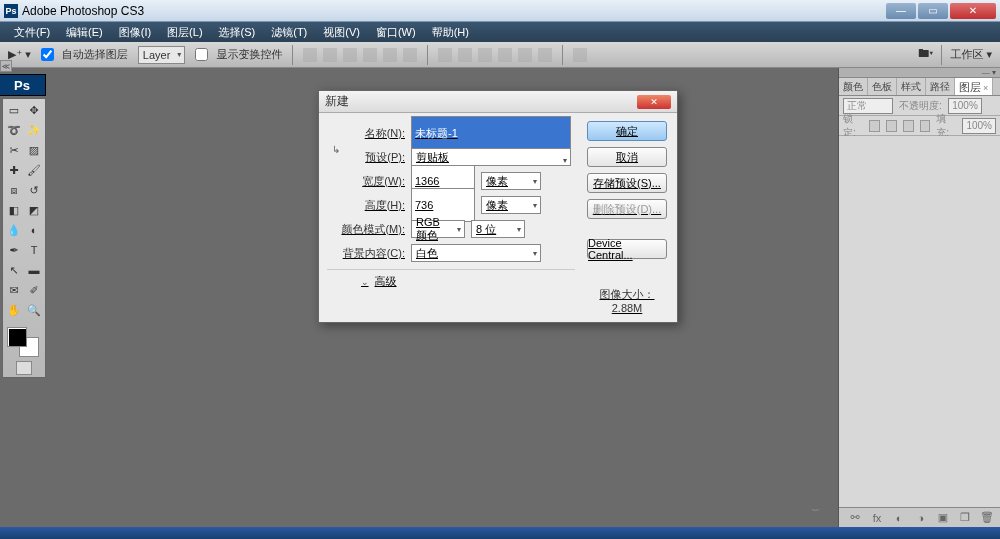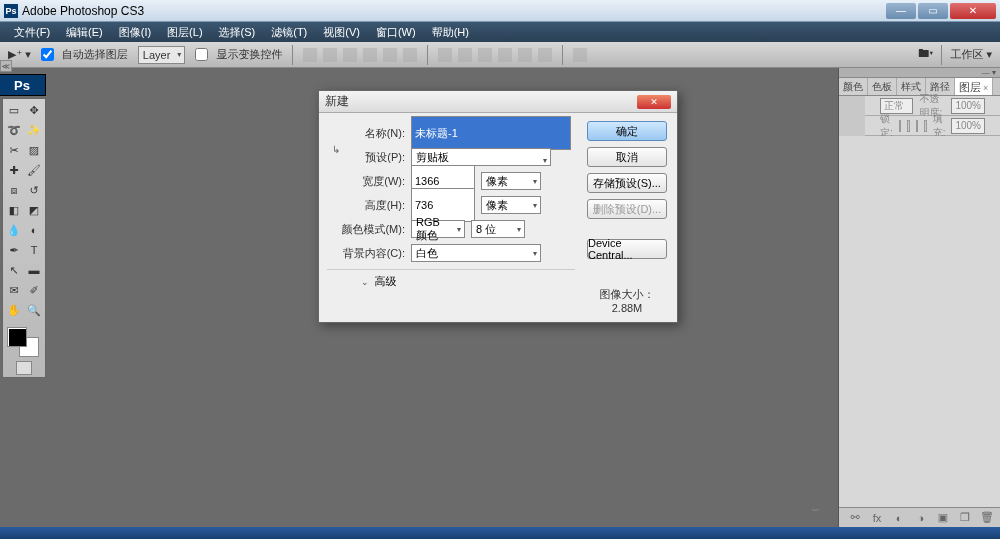--- a/index.html
+++ b/index.html
@@ -37,52 +37,52 @@
 .swatch-bg { position:absolute; width:20px; height:20px; background:#fff; border:1px solid #888; left:14px; top:12px; }
 .qm { grid-column:1/3; display:flex; justify-content:center; gap:2px; margin-top:2px; }
 .qm .m { width:16px; height:14px; border:1px solid #888; background:#ddd; }
 
 .panelstack { position:absolute; right:0; top:68px; width:162px; bottom:12px; background:#c8c8c8; border-left:1px solid #555; display:flex; flex-direction:column; }
 .panel-collapse { height:10px; background:#b0b0b0; border-bottom:1px solid #888; display:flex; justify-content:flex-end; padding-right:4px; font-size:8px; color:#555; }
 .paneltabs { height:18px; background:#c8c8c8; display:flex; border-bottom:1px solid #888; }
 .ptab { padding:2px 4px; font-size:10px; color:#444; border-right:1px solid #aaa; background:#d0d0d0; }
 .ptab.active { background:#ffffff; }
 .ptab .x { margin-left:2px; font-size:9px; color:#888; }
-.panelrow { height:20px; display:flex; align-items:center; padding:0 15px; gap:6px; border-bottom:1px solid #aaa; background:#d8d8d8;margin-left:26px; }
+.panelrow { height:20px; display:flex; align-items:center; padding:0 4px; gap:6px; border-bottom:1px solid #aaa; background:#d8d8d8; }
 .panelrow .sel { height:16px; width:50px; border:1px solid #888; background:#eee; font-size:10px; display:flex; align-items:center; padding:0 3px; color:#888; }
 .panelrow .lbl { font-size:10px; color:#888; }
 .panelrow .num { width:34px; height:16px; border:1px solid #888; background:#eee; font-size:10px; display:flex; align-items:center; justify-content:flex-end; padding:0 3px; color:#888; }
 .panelrow .tiny { width:12px; height:12px; background:#ccc; border:1px solid #999; }
 .panelbody { flex:1; background:#d8d8d8; }
 .panelfoot { height:20px; background:#c8c8c8; border-top:1px solid #888; display:flex; align-items:center; justify-content:flex-end; gap:8px; padding:0 6px; }
 .panelfoot .fi { width:14px; height:14px; color:#666; display:flex; align-items:center; justify-content:center; font-size:11px; }
 
 .dialog { position:absolute; left:318px; top:90px; width:360px; background:#eeeeee; border:1px solid #666; box-shadow:3px 3px 10px rgba(0,0,0,.4); }
 .dlg-titlebar { height:22px; background: linear-gradient(#f4f4f4,#dcdcdc); border-bottom:1px solid #aaa; display:flex; align-items:center; padding:0 6px; }
 .dlg-title { font-size:12px; color:#333; }
 .dlg-close { margin-left:auto; width:34px; height:14px; background: linear-gradient(#e86,#c33); border-radius:2px; color:#fff; display:flex; align-items:center; justify-content:center; font-size:9px; }
-.dlg-body { display:flex; padding:8px; gap:10px; }
+.dlg-body { display:flex; padding:8px; gap:10px;text-decoration:underline; }
 .dlg-form { flex:1; }
 .dlg-side { width:84px; display:flex; flex-direction:column; gap:6px; align-items:center; }
 .dlg-btn { width:80px; height:20px; border:1px solid #888; border-radius:3px; background: linear-gradient(#fdfdfd,#e4e4e4); display:flex; align-items:center; justify-content:center; font-size:11px; }
 .dlg-btn.primary { background: linear-gradient(#cfe8ff,#9ac8f0); border-color:#5a8cc0; }
 .dlg-btn.disabled { color:#999; }
 .sizeinfo { margin-top:22px; text-align:center; font-size:11px; color:#333; }
 
 .formrow { display:flex; align-items:center; height:24px; gap:6px; }
 .formrow .flabel { width:78px; text-align:right; font-size:11px; color:#333; }
 .formrow .flabel.dis { color:#aaa; }
 .formrow input[type=text] { height:18px; border:1px solid #888; padding:16px 3px; font-size:11px; }
 .formrow .w-name { width:160px; background:#fff; }
 .formrow .w-name.sel { background:#3a76d0; color:#fff; }
 .formrow .w-num { width:64px; background:#fff; }
 .formrow .fcombo { height:18px; border:1px solid #888; background:#fff; padding:0 16px 0 4px; display:flex; align-items:center; position:relative; font-size:11px; min-width:54px; }
 .formrow .fcombo::after { content:"▾"; position:absolute; right:3px; font-size:8px; color:#555; }
 .formrow .fcombo.dis { background:#e8e8e8; color:#aaa; }
-.formrow .w-preset { width:140px;align-items:flex-end; }
+.formrow .w-preset { width:160px;align-items:flex-end; }
 .formrow .w-unit { width:60px; }
 .formrow .w-mode { width:48px; }
 .formrow .w-bit { width:42px; }
 .advrow { display:flex; align-items:center; height:24px; gap:6px; padding-left:34px; border-top:1px solid #ccc; margin-top:4px; }
 .advrow .chev { font-size:9px; color:#555; transform:rotate(0deg); }
 .leftarrow { position:absolute; left:332px; top:144px; font-size:10px; color:#666; }
 
 .taskbar { position:absolute; left:0; right:0; bottom:0; height:12px; background: linear-gradient(#2a5aa0,#184070); }
 .canvas-tick { position:absolute; right:180px; bottom:22px; color:#888; font-size:14px; }
 </style>

